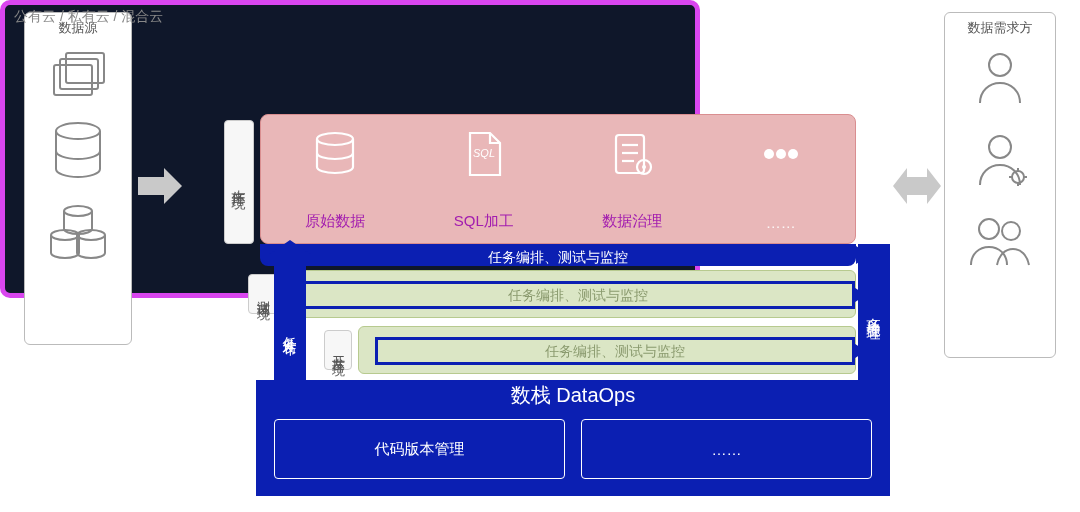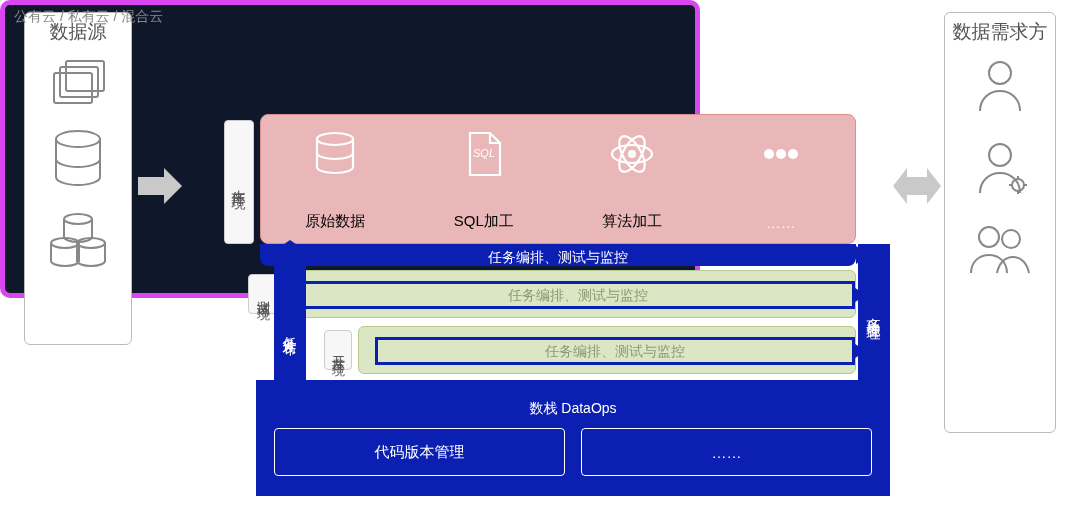--- a/index.html
+++ b/index.html
@@ -1,39 +1,39 @@
 <!DOCTYPE html>
 <html><head>
 <meta charset="utf-8">
 <style>
   * { box-sizing: border-box; margin: 0; padding: 0; }
   body { font-family: -apple-system, "PingFang SC", "Microsoft YaHei", sans-serif; width: 1080px; height: 512px; position: relative; background: #fff; font-size: 14px; }
   .panel { position: absolute; border: 1.5px solid #bbb; border-radius: 6px; background: #fff; }
-  .panel-title { text-align: center; font-size: 19px; color: #555; padding: 6px 0 4px; }
+  .panel-title { text-align: center; font-size: 13px; color: #555; padding: 6px 0 4px; }
   .col-icons { display: flex; flex-direction: column; align-items: center; gap: 18px; padding: 6px 0 12px; }
 
   
   #left { left: 24px; top: 12px; width: 108px; height: 333px; }
   
-  #right { left: 944px; top: 12px; width: 112px; height: 421px; }
+  #right { left: 944px; top: 12px; width: 112px; height: 346px; }
 
   
   #cloud { left: 186px; top: 82px; width: 700px; height: 298px; background: #0f172a; border-radius: 10px; border: 5px solid #d946ef; }
   #cloud-title { position: absolute; left: 14px; top: 8px; color: #888; font-size: 14px; }
 
   
   .vlabel { position: absolute; background: #f7f7f7; border: 1px solid #ccc; border-radius: 4px; display: flex; align-items: center; justify-content: center; writing-mode: vertical-rl; text-orientation: upright; font-size: 14px; color: #555; letter-spacing: 2px; }
 
   
   #prod-label { left: 224px; top: 120px; width: 30px; height: 124px; }
   #prod-box { position: absolute; left: 260px; top: 114px; width: 596px; height: 130px; background: #e9b7b8; border: 1.5px solid #d98e90; border-radius: 8px; }
   #prod-stages { display: flex; height: 100%; }
   .stage { flex: 1; display: flex; flex-direction: column; align-items: center; justify-content: space-between; padding: 14px 0 12px; color: #fff; }
   .stage-icon { height: 50px; display: flex; align-items: center; justify-content: center; }
-  .stage-label { font-size: 15px; color: #000000; }
+  .stage-label { font-size: 15px; color: #a21caf; }
   .stage-more { font-size: 15px; color: #fff; opacity: 0.9; }
 
   
   #orch-prod { position: absolute; left: 260px; top: 244px; width: 596px; height: 22px; background: #0b1fb2; color: #fff; text-align: center; font-size: 14px; line-height: 22px; border-radius: 0 0 8px 8px; border: 2px solid #0b1fb2; }
 
   
   #test-label { left: 248px; top: 274px; width: 30px; height: 40px; font-size: 13px; }
   #test-box { position: absolute; left: 284px; top: 270px; width: 572px; height: 48px; background: #dbe6c5; border: 1.5px solid #b7ca8f; border-radius: 6px; }
   .orch-inner { position: absolute; left: 16px; right: 0; top: 10px; height: 28px; border: 3px solid #0b1fb2; background: transparent; color: #8a9a6e; text-align: center; line-height: 22px; font-size: 14px; }
   .orch-inner::after { content: ""; position: absolute; right: -14px; top: 2px; width: 0; height: 0; border-top: 9px solid transparent; border-bottom: 9px solid transparent; border-left: 14px solid #0b1fb2; }
@@ -45,23 +45,23 @@
   
   #pub-arrow { position: absolute; left: 274px; top: 254px; width: 32px; height: 150px; background: #0b1fb2; }
   #pub-arrow::before { content: ""; position: absolute; left: -7px; top: -14px; width: 0; height: 0; border-left: 23px solid transparent; border-right: 23px solid transparent; border-bottom: 16px solid #0b1fb2; }
   #pub-arrow span { position: absolute; inset: 0; writing-mode: vertical-rl; text-orientation: upright; color: #fff; display: flex; align-items: center; justify-content: center; font-size: 14px; letter-spacing: 2px; }
 
   
   #multienv { position: absolute; left: 858px; top: 244px; width: 32px; height: 136px; background: #0b1fb2; color: #fff; writing-mode: vertical-rl; text-orientation: upright; display: flex; align-items: center; justify-content: center; font-size: 14px; letter-spacing: 2px; }
 
   
   #dataops { position: absolute; left: 256px; top: 380px; width: 634px; height: 116px; background: #0b1fb2; color: #fff; }
-  #dataops-title { text-align: center; padding: 20px 0 6px; font-size: 14px; }
+  #dataops-title { text-align: center; padding: 2px 0 6px; font-size: 20px; }
   #dataops-boxes { display: flex; gap: 16px; padding: 4px 18px 12px; }
-  .dataops-box { flex: 1; border: 1.5px solid #fff; border-radius: 4px; height: 48px; display: flex; align-items: center; justify-content: center; font-size: 15px; }
+  .dataops-box { flex: 1; border: 1.5px solid #fff; border-radius: 4px; height: 60px; display: flex; align-items: center; justify-content: center; font-size: 15px; }
 
   
   .big-arrow { position: absolute; top: 168px; fill: #c9c9c9; }
   #arrow-l { left: 138px; width: 44px; height: 36px; }
   #arrow-r { left: 893px; width: 48px; height: 36px; }
 
   
   .conn-head { position: absolute; width: 0; height: 0; border-top: 9px solid transparent; border-bottom: 9px solid transparent; border-left: 14px solid #0b1fb2; }
 
   
@@ -146,28 +146,30 @@
           <svg width="48" height="50" class="wicon">
             <path d="M10 4h20l10 10v32H10z"></path>
             <path d="M30 4v10h10"></path>
             <text x="24" y="28" text-anchor="middle" fill="#fff" stroke="none" font-size="11" font-style="italic">SQL</text>
           </svg>
         </div>
       <div class="stage-label">SQL加工</div>
     </div>
     <div class="stage">
       <div class="stage-icon">
-          <svg width="50" height="50" class="wicon">
-            <circle cx="25" cy="25" r="4" fill="#fff" stroke="none"></circle>
-            <ellipse cx="25" cy="25" rx="20" ry="9"></ellipse>
-            <ellipse cx="25" cy="25" rx="20" ry="9" transform="rotate(60 25 25)"></ellipse>
-            <ellipse cx="25" cy="25" rx="20" ry="9" transform="rotate(120 25 25)"></ellipse>
-          </svg>
-        </div>
-      <div class="stage-label">算法加工</div>
+          <svg width="48" height="50" class="wicon">
+            <rect x="8" y="6" width="28" height="38" rx="3"></rect>
+            <line x1="14" y1="16" x2="30" y2="16"></line>
+            <line x1="14" y1="24" x2="30" y2="24"></line>
+            <line x1="14" y1="32" x2="26" y2="32"></line>
+            <circle cx="36" cy="38" r="7"></circle>
+            <circle cx="36" cy="38" r="2" fill="#fff" stroke="none"></circle>
+          </svg>
+        </div>
+      <div class="stage-label">数据治理</div>
     </div>
     <div class="stage">
       <div class="stage-icon">
           <svg width="50" height="50">
             <circle cx="13" cy="25" r="5" fill="#fff"></circle>
             <circle cx="25" cy="25" r="5" fill="#fff"></circle>
             <circle cx="37" cy="25" r="5" fill="#fff"></circle>
           </svg>
         </div>
       <div class="stage-more">……</div>

